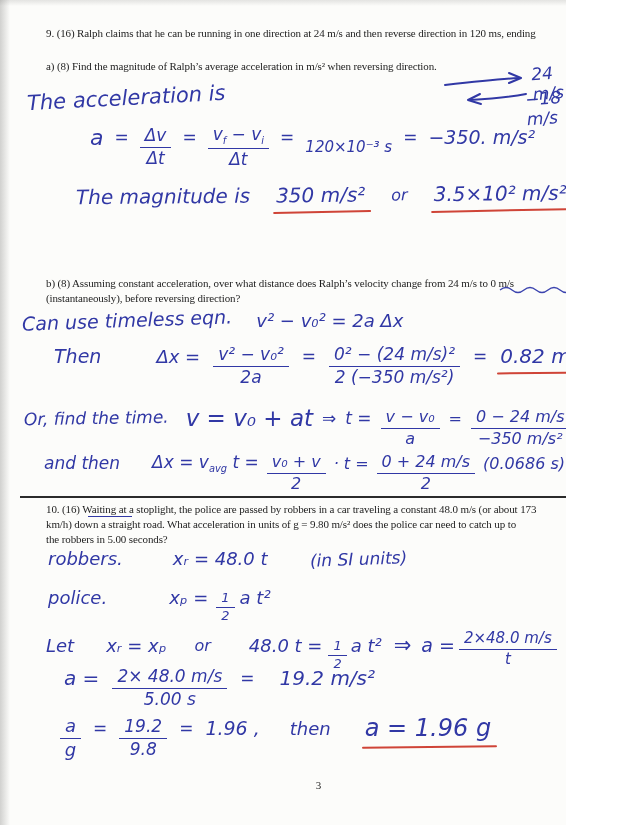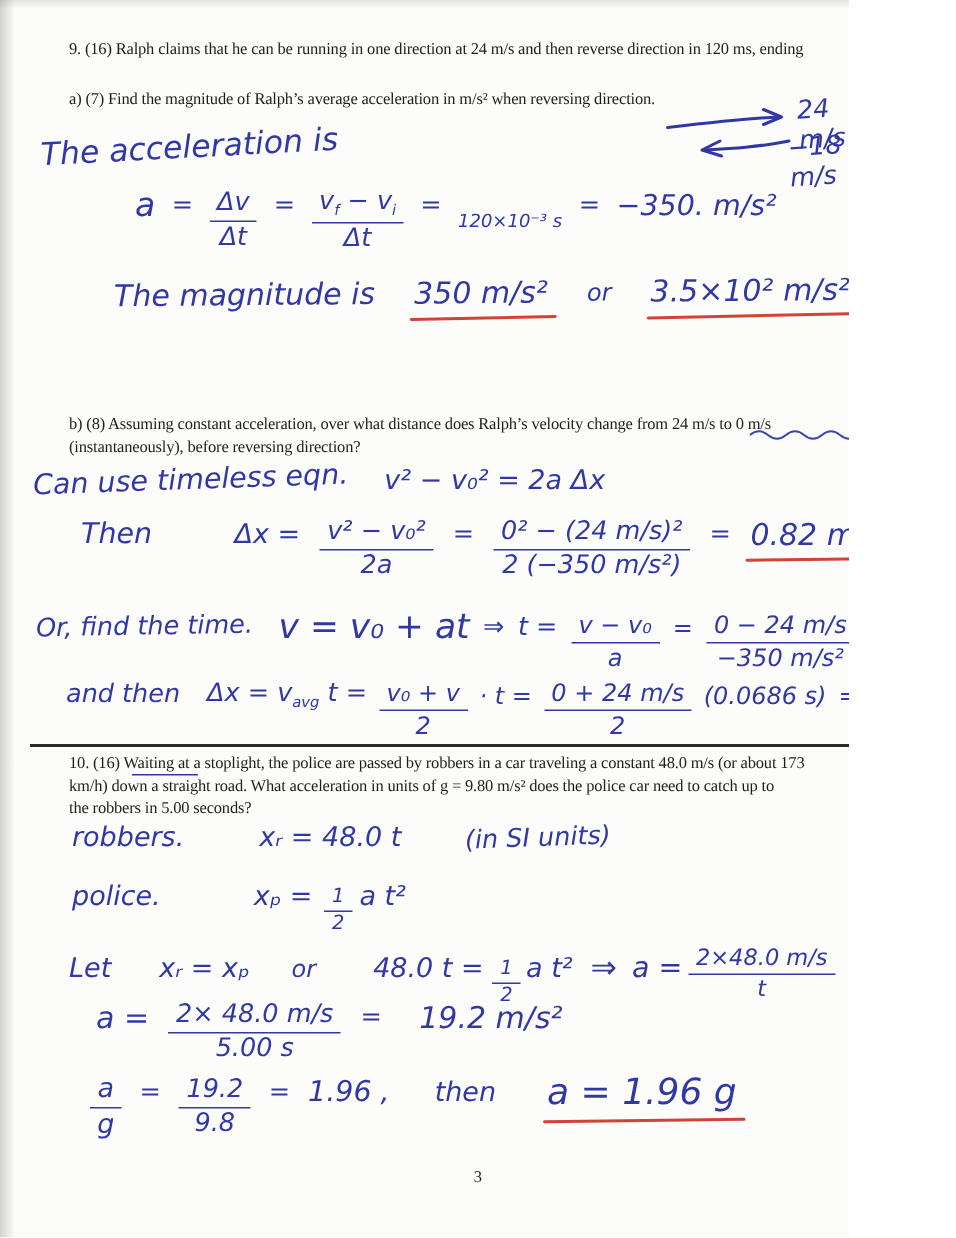--- a/index.html
+++ b/index.html
@@ -32,21 +32,21 @@
   .divider{position:absolute;background:#2b2b2b;height:1.6px;}
   .blueline{position:absolute;background:#3138a5;height:1.4px;}
   svg{display:block;}
 </style>
 </head>
 <body>
 
 <div class="paper">
 
   <div class="print" style="left:46px;top:27px;">9. (16) Ralph claims that he can be running in one direction at 24 m/s and then reverse direction in 120 ms, ending</div>
-  <div class="print" style="left:46px;top:60px;">a) (7) Find the magnitude of Ralph’s average acceleration in m/s² when reversing direction.</div>
+  <div class="print" style="left:46px;top:60px;">a) (8) Find the magnitude of Ralph’s average acceleration in m/s² when reversing direction.</div>
 
   <div style="position:absolute;left:443px;top:71px;">
     <svg width="86" height="18" viewBox="0 0 86 18">
       <path d="M2,14 C28,11 54,8 76,7" stroke="#3138a5" stroke-width="2" fill="none" stroke-linecap="round"></path>
       <path d="M66,2 L78,7 L66,12" stroke="#3138a5" stroke-width="2" fill="none" stroke-linecap="round" stroke-linejoin="round"></path>
     </svg>
   </div>
   <div class="hw" style="position:absolute;left:532px;top:63px;font-size:17px;transform:rotate(-4deg);">24 m/s</div>
   <div style="position:absolute;left:462px;top:90px;">
     <svg width="66" height="16" viewBox="0 0 66 16">
@@ -65,21 +65,21 @@
       <span class="num">Δv</span>
       <span class="den">Δt</span>
     </span>
     <span>=</span>
     <span class="frac">
       <span class="num"><span>v</span><sub class="hsub">f</sub><span> − v</span><sub class="hsub">i</sub></span>
       <span class="den">Δt</span>
     </span>
     <span>=</span>
     <span class="frac" style="font-size:16px;">
-      <span class="den" style="font-size:12px;">120×10⁻³ s</span>
+      <span class="den" style="font-size:15px;">120×10⁻³ s</span>
     </span>
     <span>=</span>
     <span style="font-size:19px;">−350. m/s²</span>
   </div>
 
   <div class="row hw" style="left:76px;top:183px;gap:26px;font-size:20px;transform:rotate(-0.5deg);">
     <span>The magnitude is</span>
     <span class="redu">350  m/s²</span>
     <span style="font-size:16px;">or</span>
     <span class="redu">3.5×10² m/s².</span>
@@ -127,21 +127,21 @@
     <span class="frac">
       <span class="num">0 − 24 m/s</span>
       <span class="den">−350 m/s²</span>
     </span>
     <span>=</span>
     <span style="font-size:17px;">0.0686 s</span>
   </div>
 
   <div class="row hw" style="left:44px;top:438px;height:50px;gap:8px;font-size:16px;">
     <span style="font-size:17px;">and then</span>
-    <span style="margin-left:10px;font-size:17px;"><span>Δx = v</span><sub class="hsub">avg</sub><span> t  =</span></span>
+    <span style="margin-left:24px;font-size:17px;"><span>Δx = v</span><sub class="hsub">avg</sub><span> t  =</span></span>
     <span class="frac">
       <span class="num">v₀ + v</span>
       <span class="den">2</span>
     </span>
     <span>· t  =</span>
     <span class="frac">
       <span class="num">0 + 24 m/s</span>
       <span class="den">2</span>
     </span>
     <span>(0.0686 s)</span>

